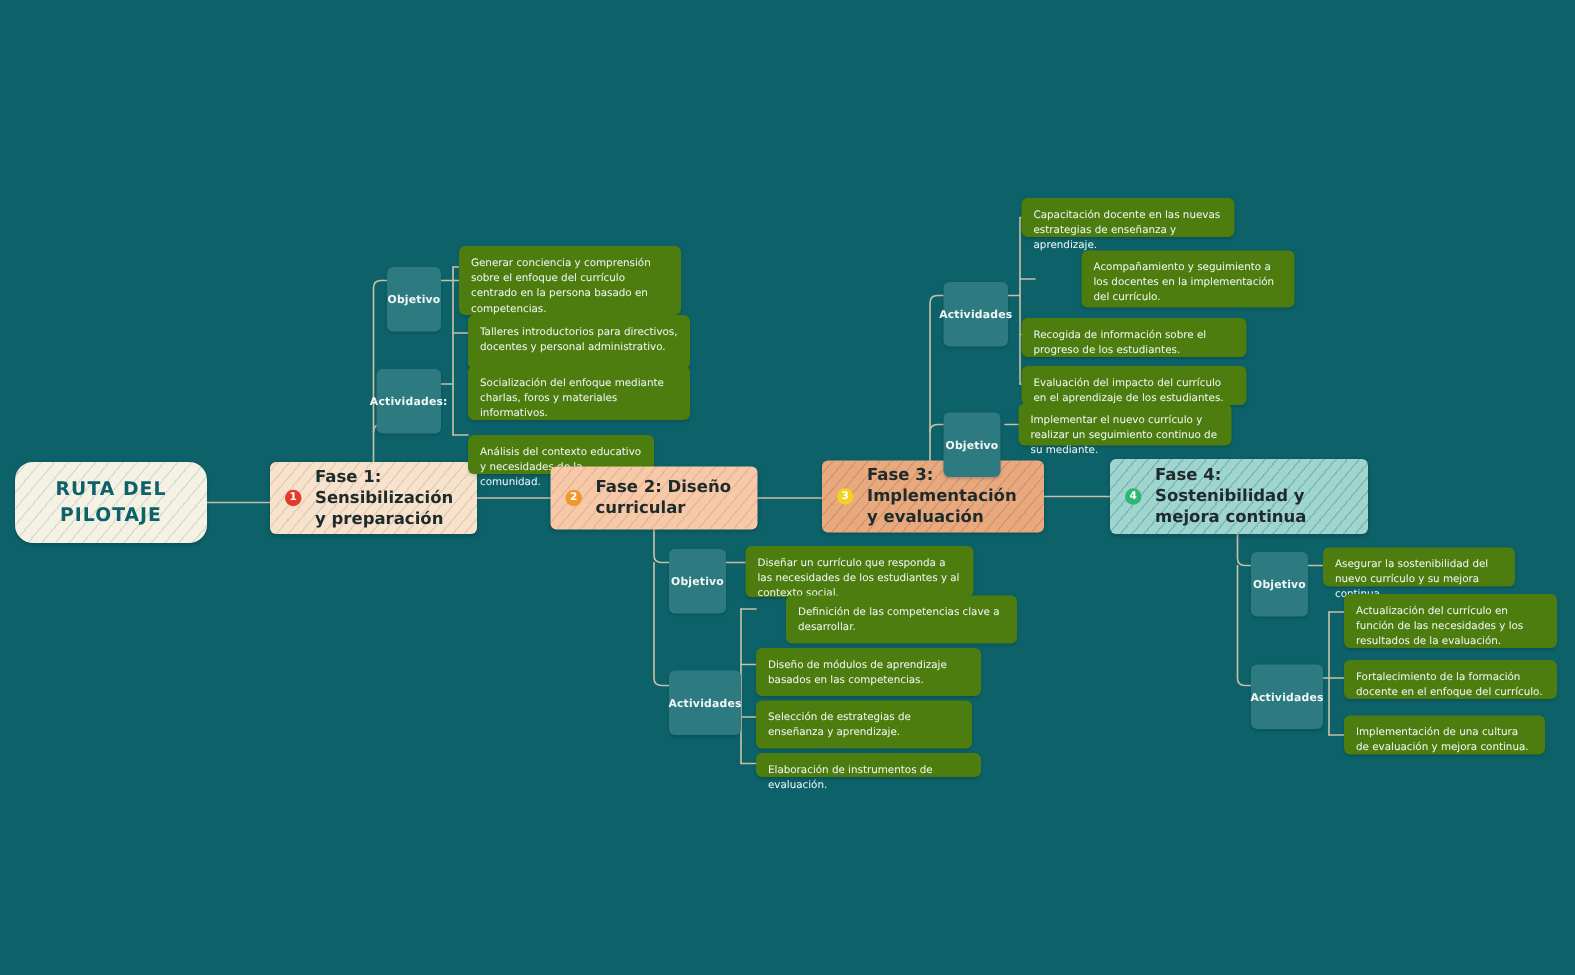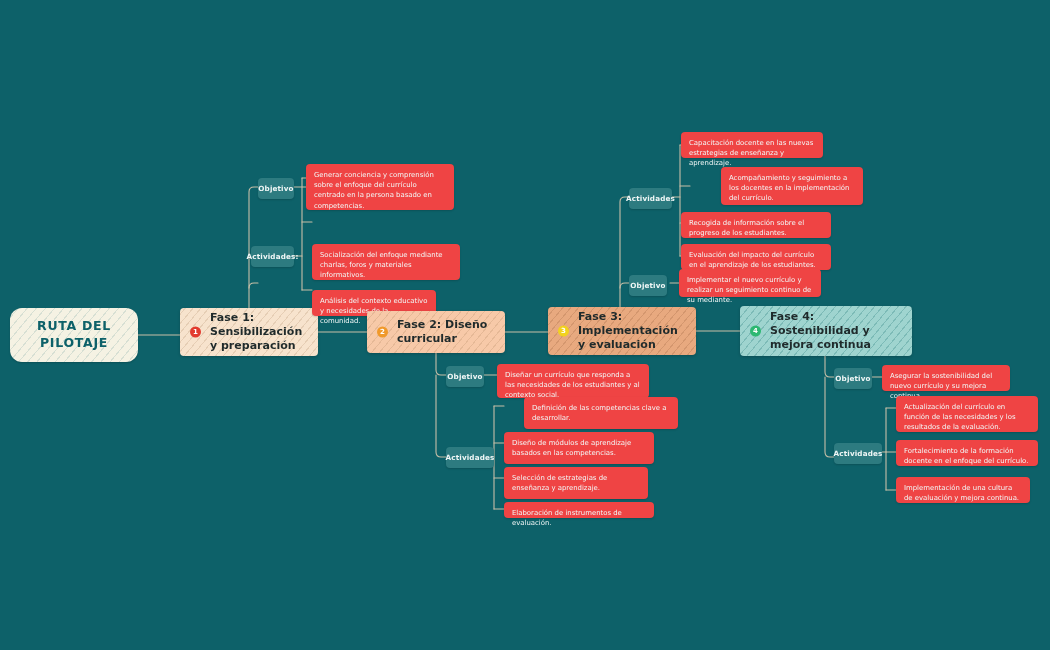--- a/index.html
+++ b/index.html
@@ -81,30 +81,30 @@
 
   
   .cat {
     position: absolute;
     background: #2d7b80;
     color: #f0f7f6;
     border-radius: 4px;
     font-size: 7.2px;
     font-weight: 700;
     display: flex; align-items: center; justify-content: center;
-    padding: 6px 7px;
+    padding: 17px 7px;
     letter-spacing: .15px;
     box-shadow: 0 1px 2px rgba(0,0,0,.16);
     white-space: nowrap;
   }
 
   
   .leaf {
     position: absolute;
-    background: #ef4444;
+    background: #4d7c0f;
     color: #f2f8f7;
     border-radius: 4px;
     font-size: 6.9px;
     line-height: 1.48;
     padding: 6px 8px;
     box-shadow: 0 1px 2px rgba(0,0,0,.16);
     font-weight: 400;
   }
 </style>
 </head>
@@ -172,20 +172,21 @@
 
   <div class="phase p1">
     <span class="hatch"></span>
     <span class="badge" style="background:#e23b2e">1</span>
     <span class="plabel">Fase 1: Sensibilización y preparación</span>
   </div>
   <div class="cat" style="left:258px; top:178px; width:36px;">Objetivo</div>
   <div class="leaf" style="left:306px; top:164px; width:148px; height:46px;">Generar conciencia y comprensión sobre el enfoque del currículo centrado en la persona basado en competencias.</div>
 
   <div class="cat" style="left:251px; top:246px; width:43px;">Actividades:</div>
+  <div class="leaf" style="left:312px; top:210px; width:148px; height:36px;">Talleres introductorios para directivos, docentes y personal administrativo.</div>
   <div class="leaf" style="left:312px; top:244px; width:148px; height:36px;">Socialización del enfoque mediante charlas, foros y materiales informativos.</div>
   <div class="leaf" style="left:312px; top:290px; width:124px; height:26px;">Análisis del contexto educativo y necesidades de la comunidad.</div>
 
   <div class="phase p2">
     <span class="hatch"></span>
     <span class="badge" style="background:#f0992b">2</span>
     <span class="plabel">Fase 2: Diseño curricular</span>
   </div>
   <div class="cat" style="left:446px; top:366px; width:38px;">Objetivo</div>
   <div class="leaf" style="left:497px; top:364px; width:152px; height:34px;">Diseñar un currículo que responda a las necesidades de los estudiantes y al contexto social.</div>

